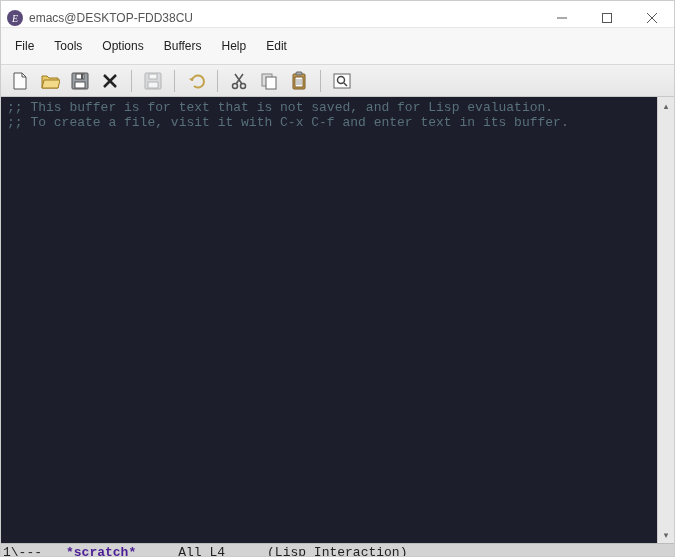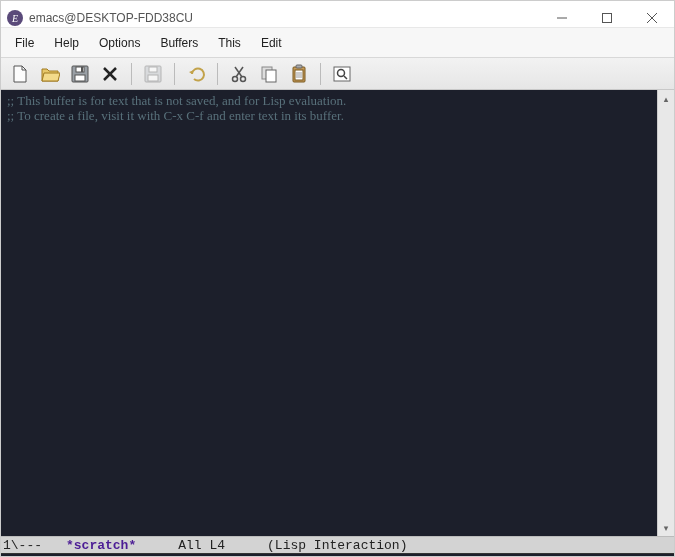--- a/index.html
+++ b/index.html
@@ -40,21 +40,21 @@
   .titlebar .title-text { flex: 1; }
   .titlebar .win-controls { display: flex; }
   .titlebar .win-btn {
     width: 45px; height: 26px;
     display: flex; align-items: center; justify-content: center;
     color: #555;
     font-size: 10px;
   }
   .titlebar .win-btn svg { stroke: #555; stroke-width: 1; fill: none; }
   .menubar {
-    height: 31px;
+    height: 38px;
     background: #f7f7f7;
     border-top: 1px solid #e8e8e8;
     border-bottom: 1px solid #d8d8d8;
     display: flex;
     align-items: center;
     padding: 0 4px;
     font-size: 12px;
     color: #222;
   }
   .menubar .menu-item {
@@ -83,21 +83,21 @@
   }
   .toolbar svg { display: block; }
   .editor-wrap {
     display: flex;
     height: calc(557px - 26px - 22px - 32px - 17px - 14px);
     background: #1c1f2b;
   }
   .editor {
     flex: 1;
     padding: 3px 6px;
-    font-family: Liberation Serif, serif;
+    font-family: Liberation Mono, monospace;
     font-size: 13px;
     line-height: 15px;
     color: #58707a;
     white-space: pre;
     overflow: hidden;
     border-radius: 18px;
   }
   .scrollbar {
     width: 17px;
     background: #e8e8e8;
@@ -155,24 +155,24 @@
       <svg width="10" height="10">
           <line x1="0" y1="0" x2="10" y2="10"></line>
           <line x1="10" y1="0" x2="0" y2="10"></line>
         </svg>
     </div>
   </div>
 </div>
 
 <div class="menubar">
   <div class="menu-item">File</div>
-  <div class="menu-item">Help</div>
+  <div class="menu-item">Tools</div>
   <div class="menu-item">Options</div>
   <div class="menu-item">Buffers</div>
-  <div class="menu-item">This</div>
+  <div class="menu-item">Help</div>
   <div class="menu-item">Edit</div>
 </div>
 
 <div class="toolbar">
   <div class="tb-btn">
     <svg width="20" height="20" viewBox="0 0 20 20">
       <path d="M4 2 h8 l4 4 v12 h-12 z" fill="#fcfcfc" stroke="#555"></path>
       <path d="M12 2 v4 h4" fill="none" stroke="#555"></path>
     </svg>
   </div>

